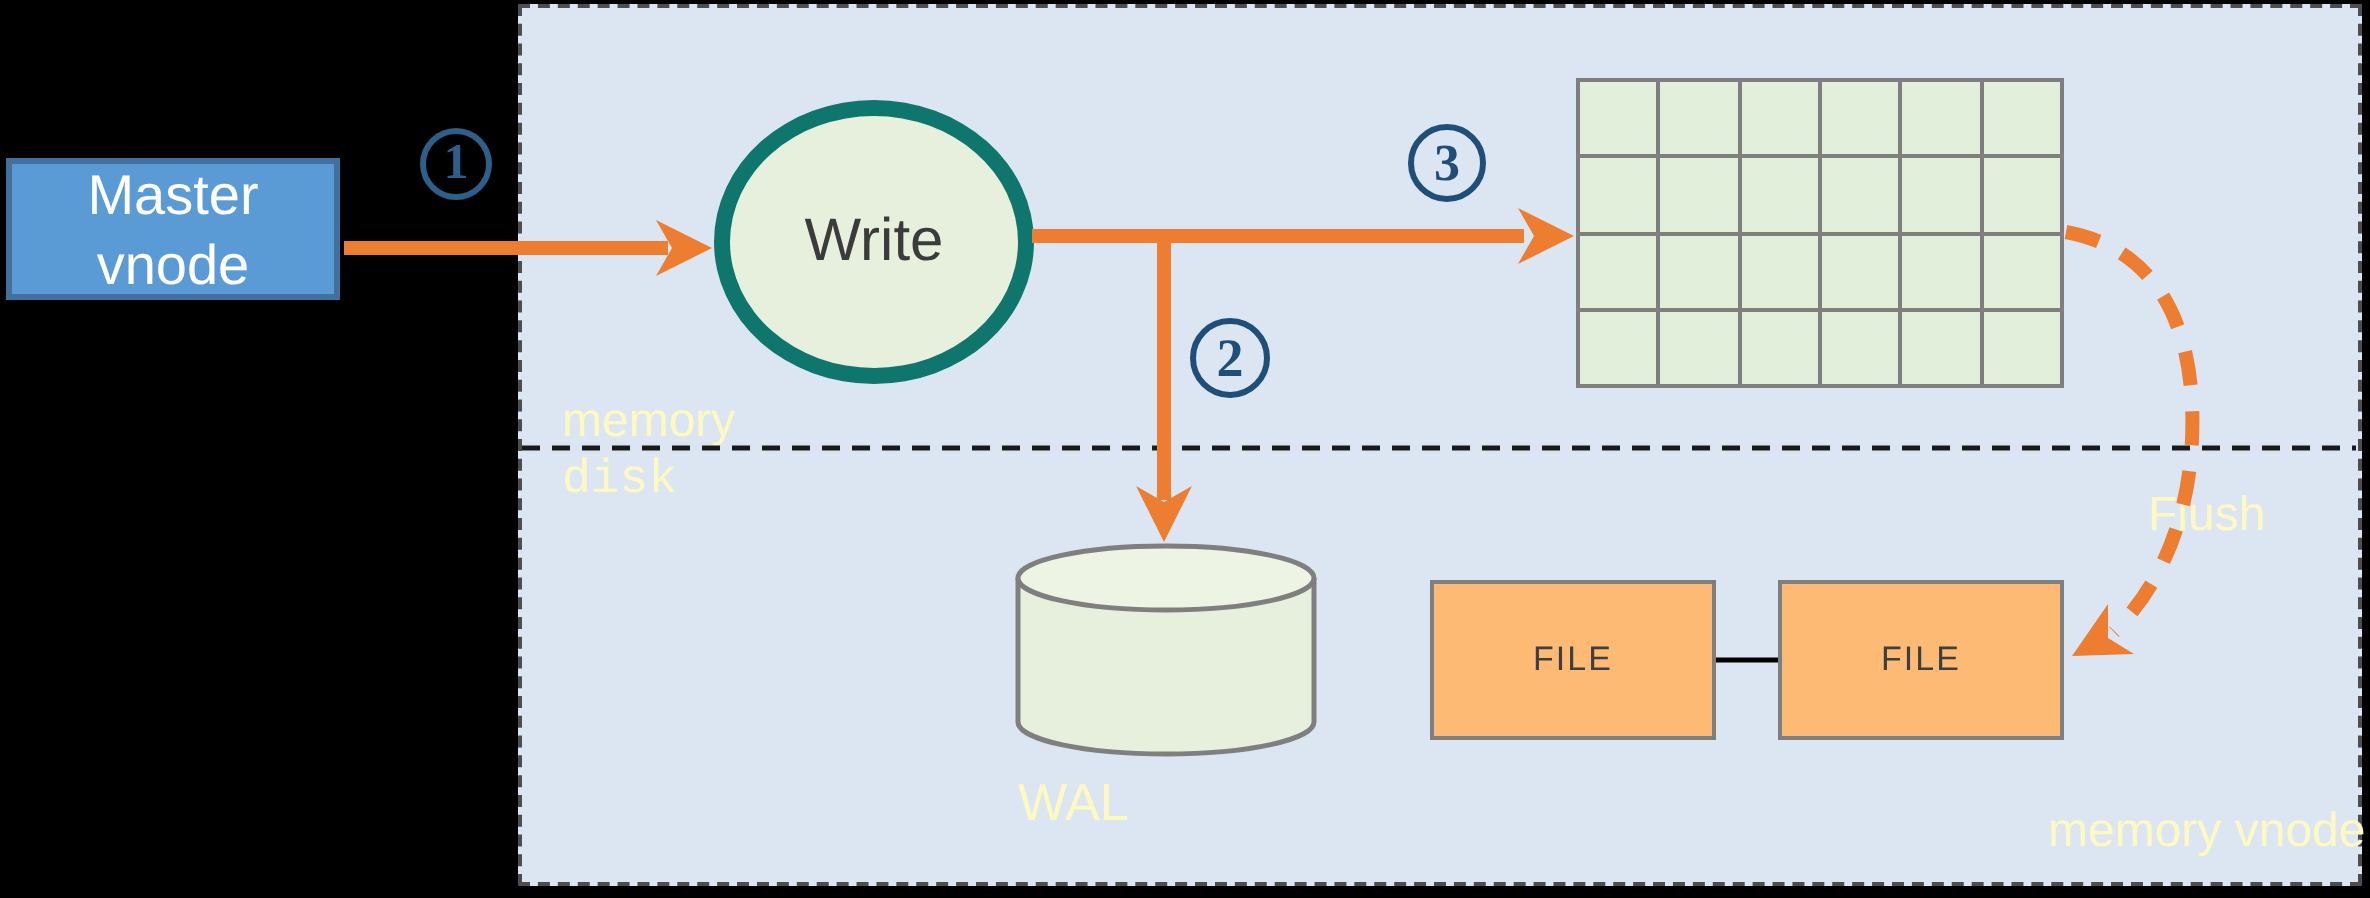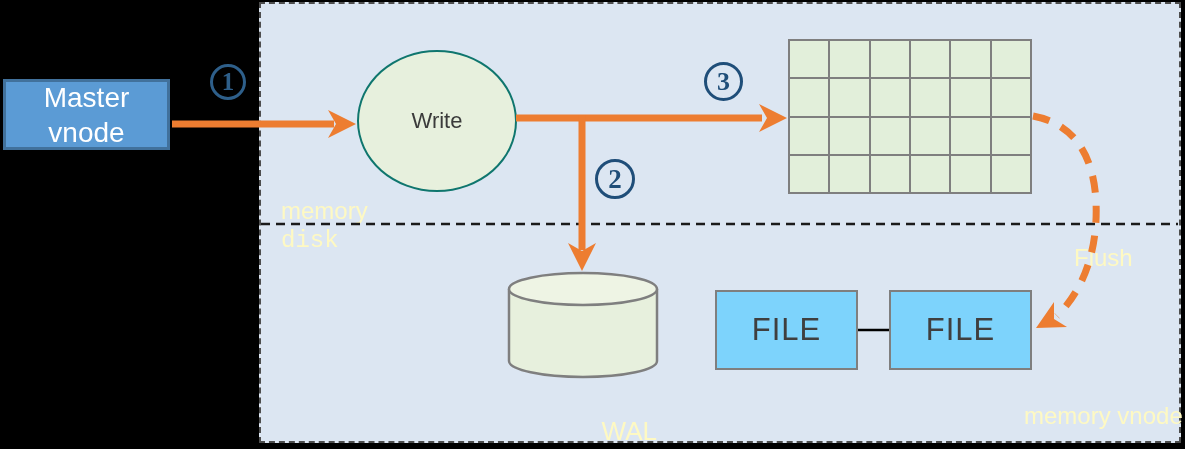--- a/index.html
+++ b/index.html
@@ -22,41 +22,41 @@
     position:absolute;border-radius:50%;box-sizing:border-box;
     border:3px solid #1f4e79;color:#1f4e79;
     display:flex;align-items:center;justify-content:center;
     font-family:"Liberation Serif",serif;font-weight:600;background:transparent;
   }
   .step1{left:210px;top:64px;width:36px;height:36px;font-size:25px;border-color:#2e5f8a;color:#2e5f8a;}
   .step2{left:595px;top:159px;width:40px;height:40px;font-size:27px;}
   .step3{left:704px;top:62px;width:39px;height:39px;font-size:26px;}
   .write{
     position:absolute;left:357px;top:50px;width:160px;height:142px;
-    border-radius:50%;background:#e7f0dd;border:2px solid #0f766e;box-sizing:border-box;
+    border-radius:50%;background:#e7f0dd;border:8px solid #0f766e;box-sizing:border-box;
     display:flex;align-items:center;justify-content:center;
-    font-size:22px;color:#3b3b3b;
+    font-size:30px;color:#3b3b3b;
   }
   .memgrid{
     position:absolute;left:788px;top:39px;width:244px;height:155px;
     box-sizing:border-box;border:2px solid #7f7f7f;background:#7f7f7f;
     display:grid;grid-template-columns:repeat(6,1fr);grid-template-rows:repeat(4,1fr);gap:2px;
   }
   .memgrid .cell{background:#e2efda;}
   .lbl{position:absolute;color:#fef9c3;font-size:24px;white-space:nowrap;}
   .memory-lbl{left:281px;top:197px;}
   .disk-lbl{left:281px;top:227px;font-family:Liberation Mono, monospace;}
-  .wal-lbl{left:509px;top:416px;width:148px;text-align:right;font-size:26px;}
+  .wal-lbl{left:509px;top:386px;width:148px;text-align:left;font-size:26px;}
   .flush-lbl{left:1074px;top:244px;}
   .slave-lbl{left:1024px;top:402px;}
   .file{
     position:absolute;top:290px;width:143px;height:80px;
-    background:#7dd3fc;border:2px solid #7f7f7f;box-sizing:border-box;
+    background:#fdba74;border:2px solid #7f7f7f;box-sizing:border-box;
     display:flex;align-items:center;justify-content:center;
-    font-size:31px;color:#3f3f3f;letter-spacing:1px;
+    font-size:17px;color:#3f3f3f;letter-spacing:1px;
   }
   .file1{left:715px;} .file2{left:889px;}
   svg.overlay{position:absolute;left:0;top:0;pointer-events:none;}
 </style>
 </head>
 <body>
 
 <div class="stage">
 
   <div class="panel"></div>

